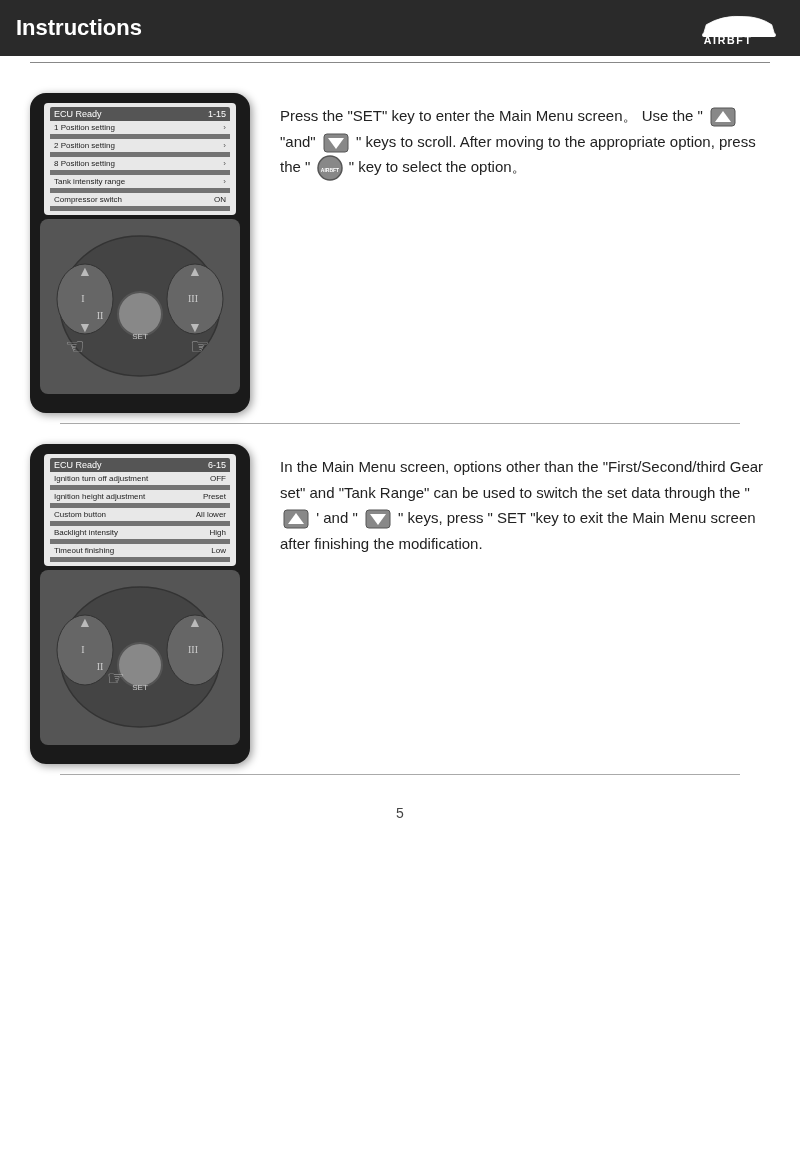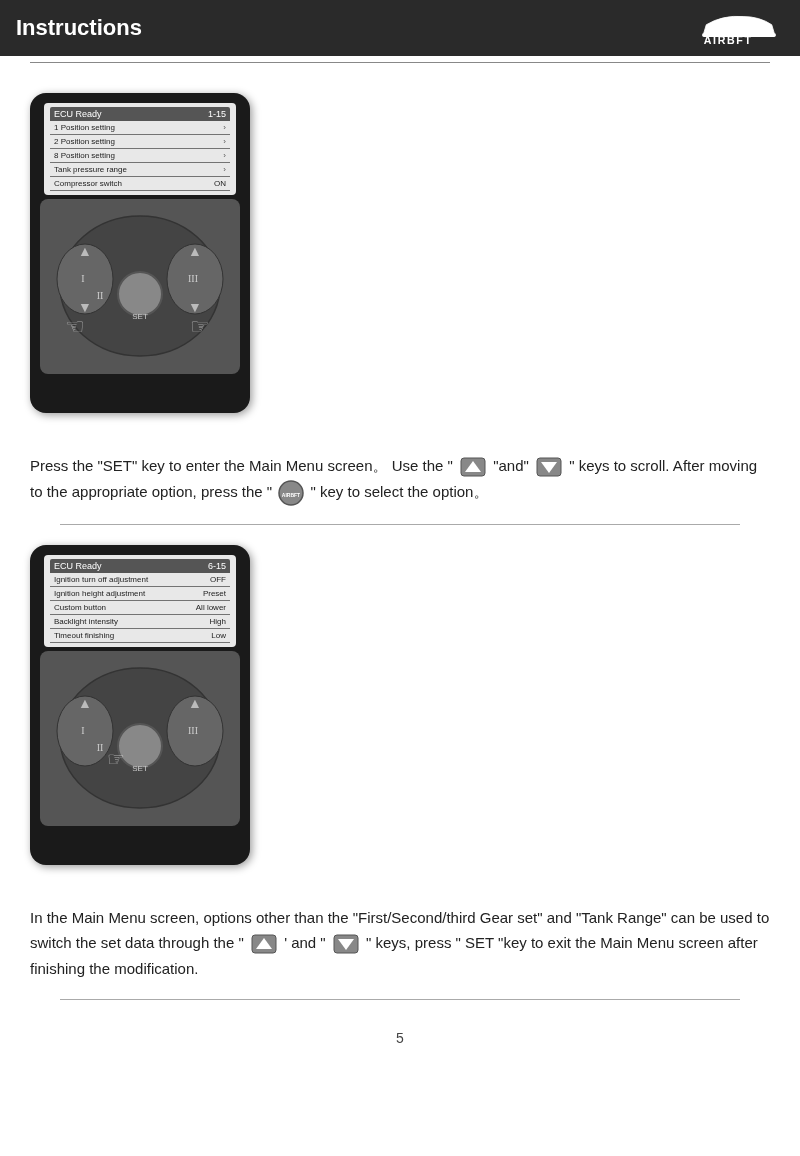--- a/index.html
+++ b/index.html
@@ -39,21 +39,21 @@
       height: 36px;
     }
 
     
     .content {
       padding: 10px 30px 20px 30px;
     }
 
     .section {
       display: flex;
-      flex-direction: column;
+      flex-direction: row;
       align-items: flex-start;
       margin: 20px 0 10px 0;
       gap: 30px;
     }
 
     
     .device-container {
       flex: 0 0 220px;
       width: 220px;
     }
@@ -85,21 +85,21 @@
       color: #fff;
       padding: 2px 4px;
       font-size: 9px;
       border-radius: 2px 2px 0 0;
     }
 
     .screen-row {
       display: flex;
       justify-content: space-between;
       padding: 2px 4px;
-      border-bottom: 1px solid #737373;
+      border-bottom: 5px solid #737373;
       font-size: 8px;
     }
 
     .screen-row .arrow {
       color: #555;
     }
 
     .screen-row.on-row {
       justify-content: space-between;
       text-align: center;
@@ -211,21 +211,21 @@
           </div>
           <div class="screen-row">
             <span>2 Position setting</span>
               <span class="arrow">›</span>
           </div>
           <div class="screen-row">
             <span>8 Position setting</span>
               <span class="arrow">›</span>
           </div>
           <div class="screen-row">
-            <span>Tank pressure range</span>
+            <span>Tank intensity range</span>
               <span class="arrow">›</span>
           </div>
           <div class="screen-row on-row">
             <span>Compressor switch</span>
               <span>ON</span>
           </div>
         </div>
 
         <div class="controller-body">
           <svg class="controller-svg" viewBox="0 0 190 165" xmlns="http://www.w3.org/2000/svg">

